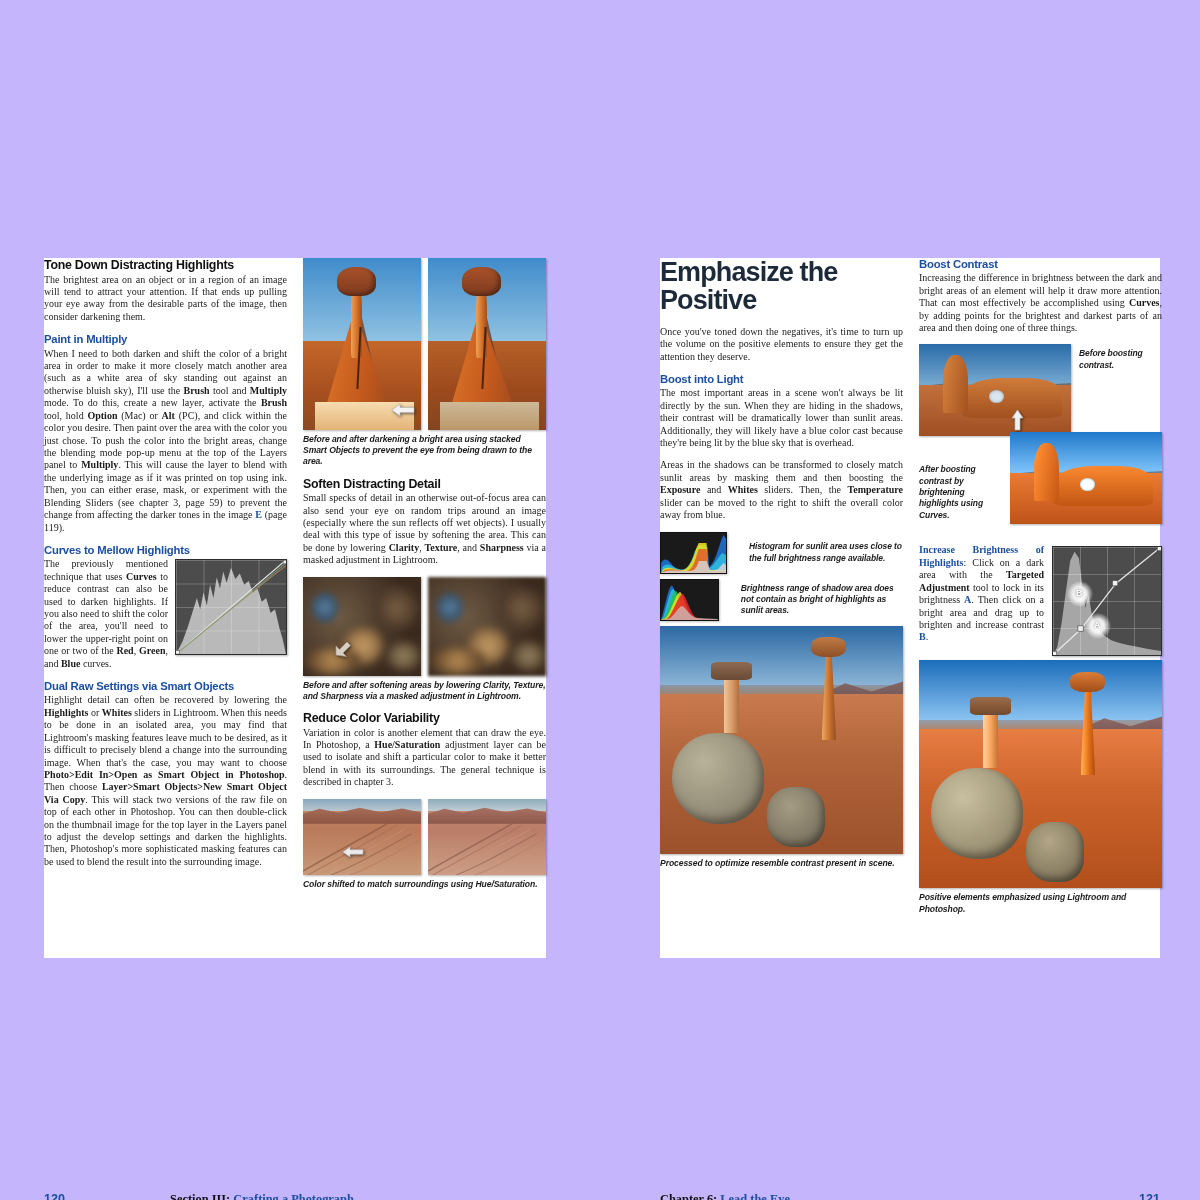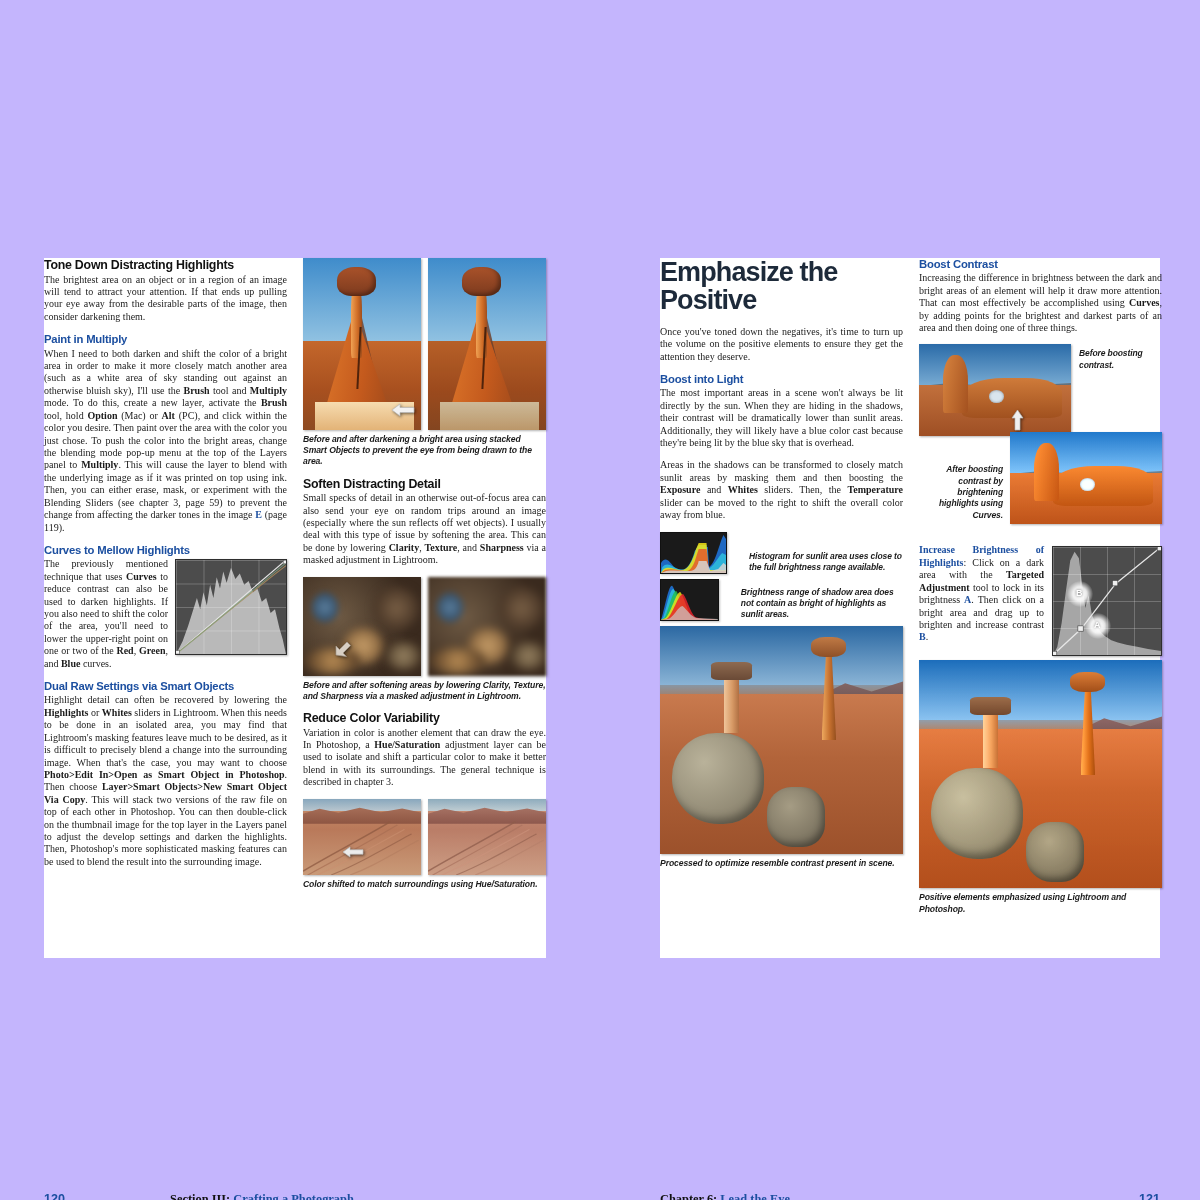--- a/index.html
+++ b/index.html
@@ -247,21 +247,21 @@
     overflow:hidden;
     box-shadow:1px 1px 2px rgba(0,0,0,.25);
   }
   .rgbhist svg { position:absolute; inset:0; width:100%; height:100%; }
 
   
   .arrow { position:absolute; filter:drop-shadow(1px 1px 1.5px rgba(0,0,0,.55)); }
   .arrow svg { display:block; }
 
   
-  .hist-row { display:flex; gap:22px; align-items:flex-end; margin-bottom:5px; }
+  .hist-row { display:flex; gap:22px; align-items:center; margin-bottom:5px; }
   .hist-note {
     font-family:"Liberation Sans", sans-serif;
     font-style:italic; font-weight:bold;
     font-size:8.5px; line-height:1.33;
     color:#1b1b1b; flex:1 1 auto; letter-spacing:-0.1px;
   }
   .side-cap {
     font-family:"Liberation Sans", sans-serif;
     font-style:italic; font-weight:bold;
     font-size:8.5px; line-height:1.33; color:#1b1b1b;
@@ -483,21 +483,21 @@
         <div class="side-cap" style="position:absolute; left:160px; top:4px; width:82px;">Before boosting contrast.</div>
 
         <div class="photo sc-arch bright" style="position:absolute; right:0; top:88px; width:152px; height:92px;">
           <div class="asky"></div>
           <div class="amts"></div>
           <div class="agrd"></div>
           <div class="mass"></div>
           <div class="tower"></div>
           <div class="hole"></div>
         </div>
-        <div class="side-cap" style="position:absolute; left:0; top:120px; width:84px;text-align:right;">After boosting contrast by brightening highlights using Curves.</div>
+        <div class="side-cap" style="position:absolute; left:0; top:120px; width:84px;">After boosting contrast by brightening highlights using Curves.</div>
       </div>
 
       <div class="curves" style="float:right; width:110px; height:110px; margin:2px 0 4px 8px;">
         <div class="hist" style="clip-path:polygon(0% 100%,4% 92%,8% 70%,12% 40%,16% 12%,20% 4%,24% 10%,27% 34%,30% 56%,33% 44%,36% 62%,40% 72%,44% 78%,48% 82%,54% 86%,60% 88%,68% 90%,78% 92%,88% 94%,100% 96%,100% 100%); background:#a6a6a6;"></div>
           <div class="grid"></div>
         <svg viewBox="0 0 100 100" preserveAspectRatio="none">
           <path d="M0 100 L26 76 L58 34 L100 0" fill="none" stroke="#e6e6e6" stroke-width="1.2"></path>
           <rect x="23" y="73" width="5" height="5" fill="#efefef" stroke="#444" stroke-width="0.6"></rect>
           <rect x="55" y="31" width="5" height="5" fill="#efefef" stroke="#444" stroke-width="0.6"></rect>
           <rect x="-0.5" y="96.5" width="4" height="4" fill="#efefef" stroke="#444" stroke-width="0.6"></rect>

